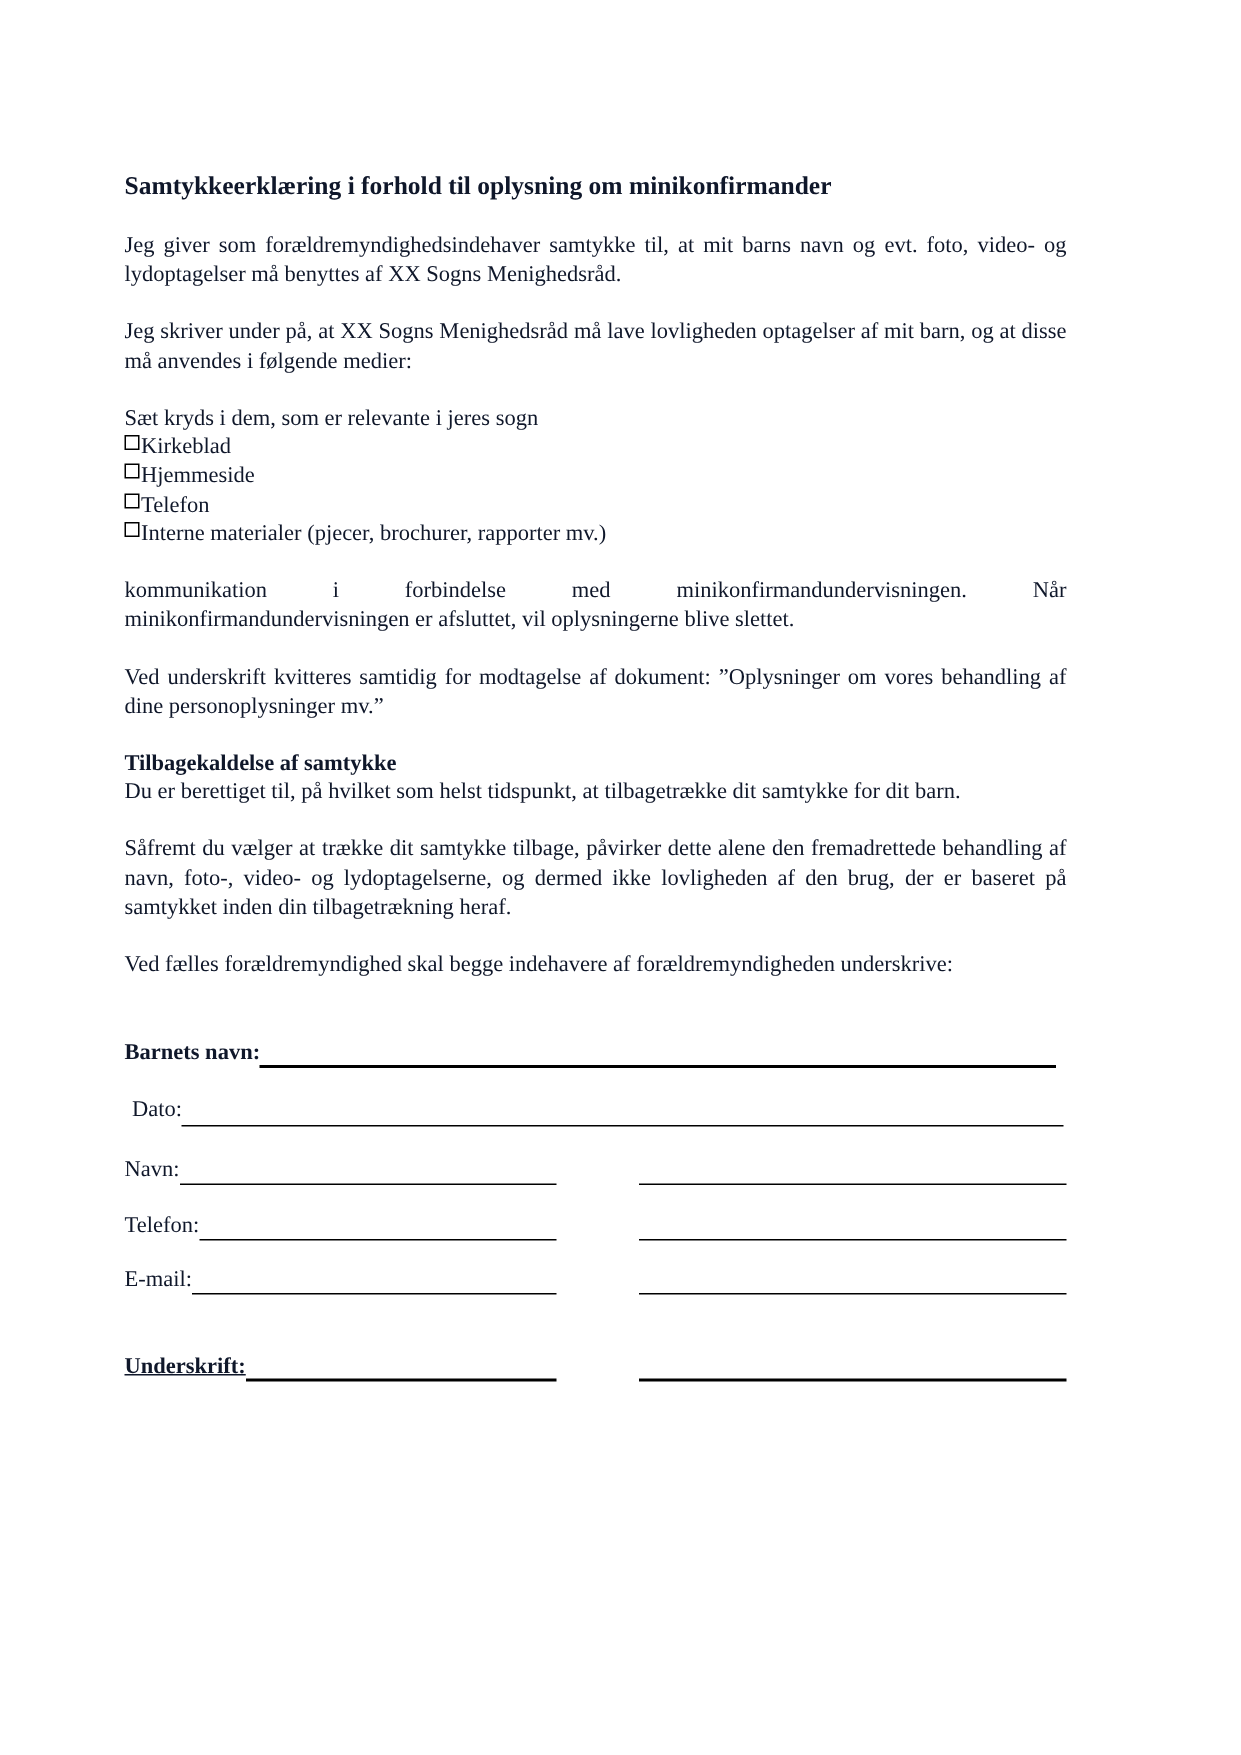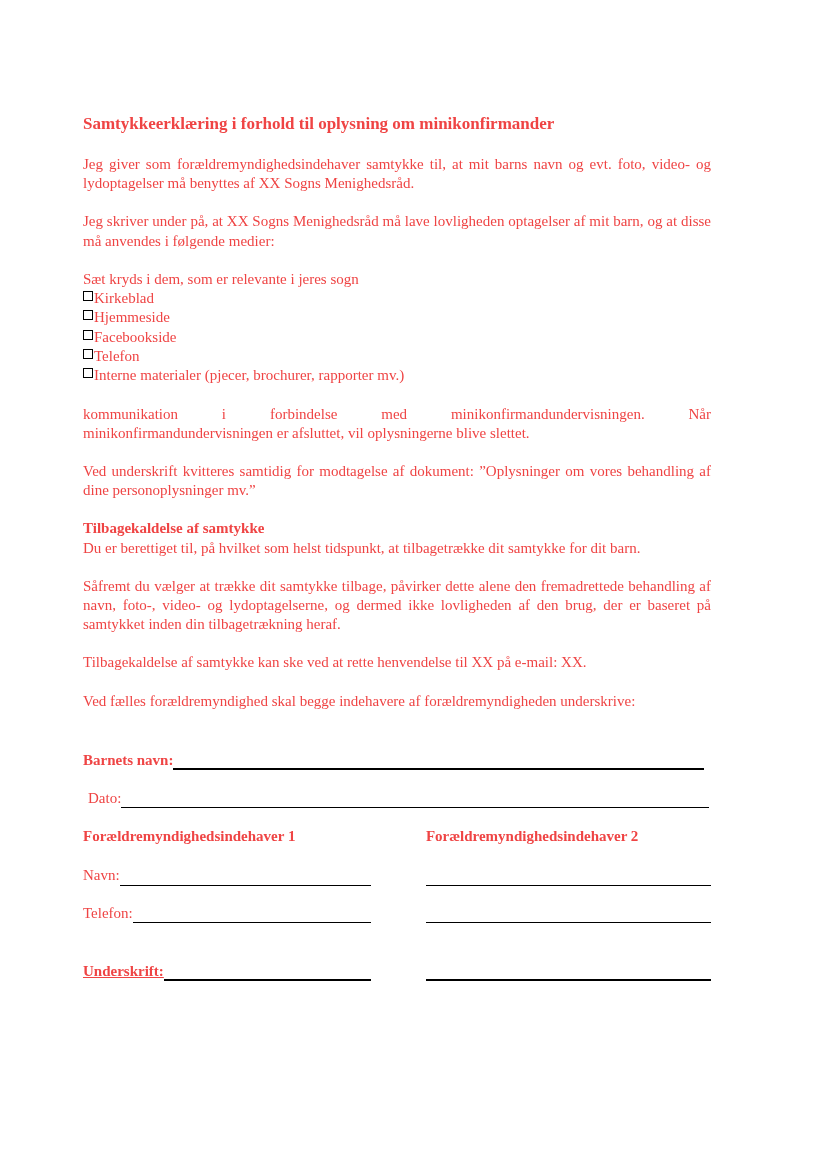--- a/index.html
+++ b/index.html
@@ -3,21 +3,21 @@
 <meta charset="utf-8">
 <style>
   * { box-sizing: border-box; }
   html, body { margin: 0; padding: 0; background: #ffffff; }
   .page {
     position: relative;
     width: 755px;
     height: 1170px;
     margin: 0 auto;
     background: #ffffff;
-    color: #ef4444;
+    color: #0f172a;
     font-family: "Liberation Serif", "DejaVu Serif", serif;
     font-size: 15px;
     line-height: 19.2px;
     padding: 113px 80px 0 47px;
     overflow: hidden;
   }
   h1.title {
     font-size: 17px;
     line-height: 21px;
     font-weight: bold;
@@ -71,57 +71,51 @@
   <h1 class="title">Samtykkeerklæring i forhold til oplysning om minikonfirmander</h1>
 
   <p class="para just">Jeg giver som forældremyndighedsindehaver samtykke til, at mit barns navn og evt. foto, video- og lydoptagelser må benyttes af XX Sogns Menighedsråd.</p>
 
   <p class="para just">Jeg skriver under på, at XX Sogns Menighedsråd må lave lovligheden optagelser af mit barn, og at disse må anvendes i følgende medier:</p>
 
   <div class="para">
     <div>Sæt kryds i dem, som er relevante i jeres sogn</div>
     <div class="cb-item"><span class="cb"></span><span>Kirkeblad</span></div>
     <div class="cb-item"><span class="cb"></span><span>Hjemmeside</span></div>
-    <div class="cb-item"><span class="cb"></span><span>Facebookside</span></div>
     <div class="cb-item"><span class="cb"></span><span>Telefon</span></div>
     <div class="cb-item"><span class="cb"></span><span>Interne materialer (pjecer, brochurer, rapporter mv.)</span></div>
   </div>
 
   <div class="para">
     <div class="fjust">kommunikation i forbindelse med minikonfirmandundervisningen. Når</div>
     <div>minikonfirmandundervisningen er afsluttet, vil oplysningerne blive slettet.</div>
   </div>
 
   <p class="para just">Ved underskrift kvitteres samtidig for modtagelse af dokument: ”Oplysninger om vores behandling af dine personoplysninger mv.”</p>
 
   <div class="para">
     <div class="bold">Tilbagekaldelse af samtykke</div>
     <div>Du er berettiget til, på hvilket som helst tidspunkt, at tilbagetrække dit samtykke for dit barn.</div>
   </div>
 
   <p class="para just">Såfremt du vælger at trække dit samtykke tilbage, påvirker dette alene den fremadrettede behandling af navn, foto-, video- og lydoptagelserne, og dermed ikke lovligheden af den brug, der er baseret på samtykket inden din tilbagetrækning heraf.</p>
 
-  <p class="para">Tilbagekaldelse af samtykke kan ske ved at rette henvendelse til XX på e-mail: XX.</p>
 
   <p class="para">Ved fælles forældremyndighed skal begge indehavere af forældremyndigheden underskrive:</p>
 
   <div class="row child-row">
     <span class="bold">Barnets navn:</span>
     <span class="line thick"></span>
   </div>
 
   <div class="row date-row">
     <span>Dato:</span>
     <span class="line"></span>
   </div>
 
-  <div class="cols headers">
-    <div class="colL bold">Forældremyndighedsindehaver 1</div>
-    <div class="colR bold">Forældremyndighedsindehaver 2</div>
-  </div>
 
   <div class="cols frow-name">
     <div class="colL">
       <span>Navn:</span>
       <span class="line"></span>
     </div>
     <div class="colR">
       <span class="line"></span>
     </div>
   </div>
@@ -129,20 +123,29 @@
   <div class="cols frow-phone">
     <div class="colL">
       <span>Telefon:</span>
       <span class="line"></span>
     </div>
     <div class="colR">
       <span class="line"></span>
     </div>
   </div>
 
+  <div class="cols frow-email">
+    <div class="colL">
+      <span>E-mail:</span>
+      <span class="line"></span>
+    </div>
+    <div class="colR">
+      <span class="line"></span>
+    </div>
+  </div>
 
   <div class="cols frow-sign">
     <div class="colL">
       <span class="bold">Underskrift:</span>
       <span class="line thick"></span>
     </div>
     <div class="colR">
       <span class="line thick"></span>
     </div>
   </div>

